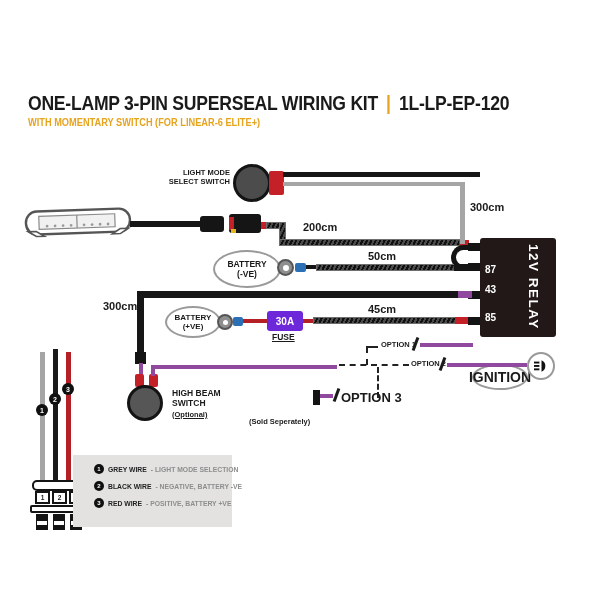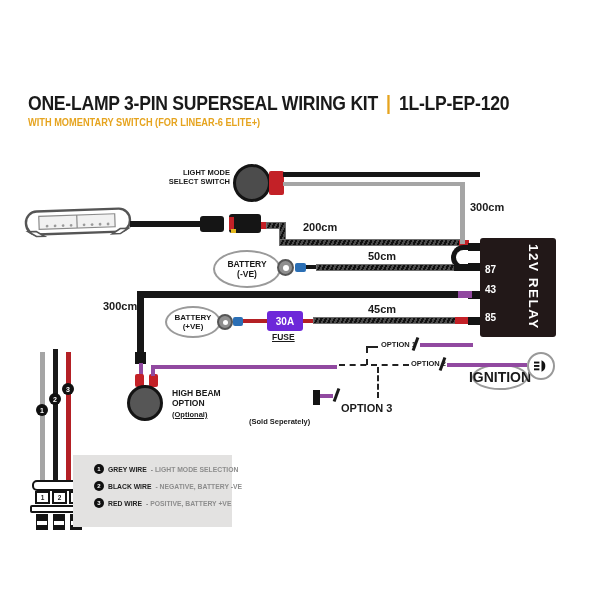--- a/index.html
+++ b/index.html
@@ -117,21 +117,21 @@
   <div class="abs braid" style="left:313px;top:317px;width:143px;height:7px;"></div>
   <div class="abs" style="left:455px;top:317px;width:13px;height:7px;background:#C32127;"></div>
   <div class="abs lbl" style="left:368px;top:303px;font-size:11px;">45cm</div>
 
   <div class="abs" style="left:135px;top:374px;width:9px;height:13px;background:#C32127;border-radius:2px;"></div>
   <div class="abs" style="left:149px;top:374px;width:9px;height:13px;background:#C32127;border-radius:2px;"></div>
   <div class="abs" style="left:151px;top:365px;width:4px;height:11px;background:#9149A0;"></div>
   <div class="abs" style="left:151px;top:365px;width:186px;height:4px;background:#9149A0;"></div>
   <div class="abs" style="left:127px;top:385px;width:36px;height:36px;border-radius:50%;background:#565656;border:3px solid #141414;"></div>
   <div class="abs lbl pre" style="left:172px;top:389px;font-size:8.5px;">HIGH BEAM
-OPTION</div>
+SWITCH</div>
   <div class="abs lbl" style="left:172px;top:411px;font-size:7.5px;text-decoration:underline;">(Optional)</div>
 
   <div class="abs dash-v" style="left:366px;top:347px;height:18px;"></div>
   <div class="abs dash-h" style="left:366px;top:346px;width:12px;"></div>
   <div class="abs lbl" style="left:381px;top:341px;font-size:7.5px;">OPTION 1</div>
   <div class="abs slash" style="left:414px;top:337px;width:3px;height:14px;"></div>
   <div class="abs" style="left:420px;top:343px;width:53px;height:4px;background:#9149A0;"></div>
   <div class="abs oval" style="left:472px;top:332px;width:56px;height:26px;font-size:14px;margin-top:32px;">IGNITION</div>
 
   <div class="abs dash-h" style="left:339px;top:364px;width:70px;"></div>
@@ -141,21 +141,21 @@
   <div class="abs" style="left:527px;top:352px;width:28px;height:28px;border-radius:50%;border:2.5px solid #999;background:#fff;display:flex;align-items:center;justify-content:center;">
     <svg width="18" height="18" viewBox="0 0 18 18">
       <path d="M9.5 3.2 a6.3 6.3 0 0 1 0 11.6 z" fill="#111"></path>
       <rect x="2" y="4.6" width="5.4" height="1.9" fill="#111"></rect>
       <rect x="2" y="8" width="5.4" height="1.9" fill="#111"></rect>
       <rect x="2" y="11.4" width="5.4" height="1.9" fill="#111"></rect>
     </svg>
   </div>
 
   <div class="abs dash-v" style="left:377px;top:367px;height:31px;"></div>
-  <div class="abs lbl" style="left:341px;top:402px;font-size:11px;">OPTION 3</div>
+  <div class="abs lbl" style="left:341px;top:391px;font-size:13px;">OPTION 3</div>
   <div class="abs slash" style="left:335px;top:388px;width:3px;height:14px;"></div>
   <div class="abs" style="left:318px;top:394px;width:15px;height:4px;background:#9149A0;"></div>
 
   <div class="abs" style="left:313px;top:390px;width:7px;height:15px;background:#141414;"></div>
   <div class="abs lbl" style="left:249px;top:418px;font-size:7.5px;">(Sold Seperately)</div>
 
   <div class="abs" style="left:40px;top:352px;width:5px;height:130px;background:#A5A5A5;"></div>
   <div class="abs" style="left:53px;top:349px;width:5px;height:133px;background:#1A1A1A;"></div>
   <div class="abs" style="left:66px;top:352px;width:5px;height:130px;background:#B42025;"></div>
   <div class="abs badge" style="left:36px;top:404px;width:12px;height:12px;font-size:7px;">1</div>

